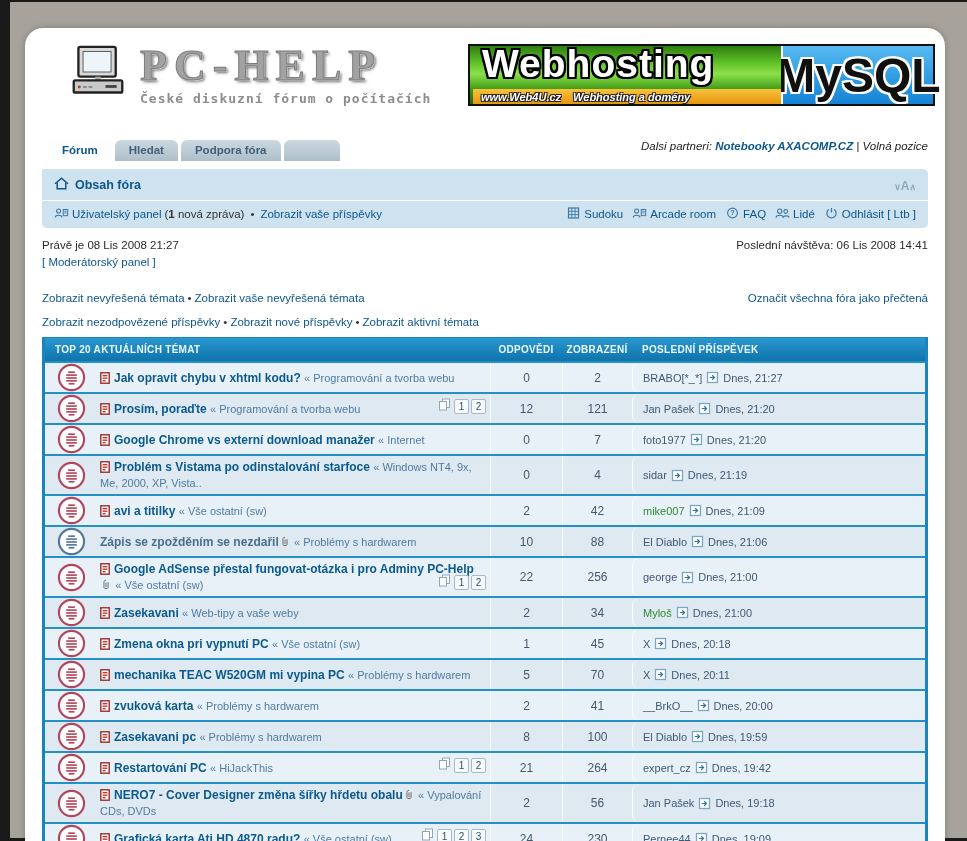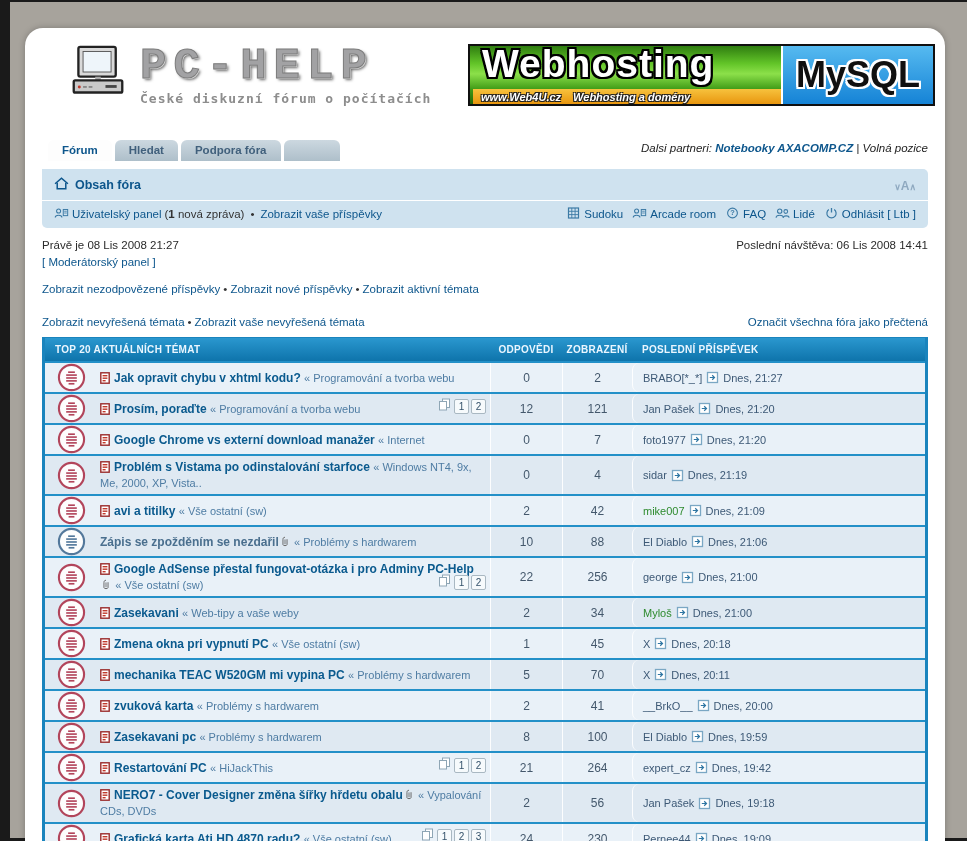--- a/index.html
+++ b/index.html
@@ -5,38 +5,38 @@
   html,body{margin:0;padding:0;background:#000;}
   body{font-family:"Liberation Sans", sans-serif;}
   .canvas{position:relative;width:967px;height:841px;background:#1a1a1a;overflow:hidden;}
   .desktop{position:absolute;left:10px;top:2px;right:0;bottom:3px;background:#a7a39c;}
   .page{position:absolute;left:15px;top:26px;width:920px;height:820px;background:#fff;
         border-radius:18px 18px 0 0;overflow:hidden;box-shadow:0 0 6px rgba(0,0,0,.25);}
 
   
   .masthead{display:flex;align-items:flex-start;padding:16px 10px 0 45px;}
   .logo-block{display:flex;align-items:flex-start;gap:14px;cursor:pointer;}
-  .logo-title{font-family:Liberation Mono, monospace;font-weight:bold;font-size:44px;line-height:44px;
+  .logo-title{font-family:Liberation Serif, serif;font-weight:bold;font-size:44px;line-height:44px;
       letter-spacing:7px;color:#a2a2a4;text-shadow:1px 1px 0 #d8d8d8,2px 2px 3px #6a6a6a;-webkit-text-stroke:1px #7c7c7c;}
   .logo-tagline{font-family:"DejaVu Sans Mono", monospace;font-weight:bold;font-size:13px;color:#8d8d8d;
       letter-spacing:1px;margin-top:3px;}
   .banner{margin-left:auto;width:463px;height:58px;border:2px solid #101010;display:flex;cursor:pointer;}
   .banner-left{flex:1;position:relative;background:linear-gradient(180deg,#2f7d10 0%,#62c428 30%,#8ce04a 48%,#3f9a16 75%,#256608 100%);}
   .banner-word{position:absolute;left:12px;top:-4px;font-size:39px;font-weight:bold;color:#fff;letter-spacing:1px;
       text-shadow:-2px -2px 0 #000,2px -2px 0 #000,-2px 2px 0 #000,2px 2px 0 #000,-2px 0 0 #000,2px 0 0 #000,0 -2px 0 #000,0 2px 0 #000;}
   .banner-strip{position:absolute;left:3px;right:0;bottom:0;height:15px;display:flex;gap:12px;align-items:center;
       padding-left:8px;background:linear-gradient(#f7c23d,#e8960f);font-size:11px;font-weight:bold;font-style:italic;color:#fff;
       text-shadow:-1px -1px 0 #222,1px -1px 0 #222,-1px 1px 0 #222,1px 1px 0 #222;}
   .banner-right{width:150px;background:linear-gradient(#56baf0,#1583d6);border-left:2px solid #fff;
       display:flex;align-items:center;justify-content:center;}
-  .banner-right span{font-size:36px;font-weight:bold;color:#101010;
+  .banner-right span{font-size:48px;font-weight:bold;color:#101010;
       text-shadow:-2px -2px 0 #fff,2px -2px 0 #fff,-2px 2px 0 #fff,2px 2px 0 #fff,-2px 0 0 #fff,2px 0 0 #fff,0 -2px 0 #fff,0 2px 0 #fff;}
 
   
-  .nav-row{display:flex;align-items:center;margin:34px 17px 0;}
+  .nav-row{display:flex;align-items:flex-start;margin:34px 17px 0;}
   .tabs{display:flex;margin-left:6px;}
   .tab{min-width:28px;padding:4px 14px 5px;margin-right:3px;font-size:11.5px;font-weight:bold;color:#41607c;
       background:linear-gradient(#ccd8e0,#aebfca);border-radius:6px 6px 0 0;cursor:pointer;text-align:center;}
   .tab.active{background:#fdfdfd;color:#0d568c;}
   .partners{margin-left:auto;margin-bottom:6px;font-size:11.5px;color:#222;font-style:italic;}
   .partners a{color:#0d568c;font-weight:bold;text-decoration:none;cursor:pointer;}
 
   
   .bluebox{margin:8px 17px;background:#cfe2ef;border-radius:0 5px 5px 5px;}
   .crumb-row{display:flex;align-items:center;padding:7px 12px 6px;}
@@ -219,26 +219,26 @@
     </div>
 
     <div class="status-row">
       <div>
         <div>Právě je 08 Lis 2008 21:27</div>
         <div><a>[ Moderátorský panel ]</a></div>
       </div>
       <div>Poslední návštěva: 06 Lis 2008 14:41</div>
     </div>
 
-    <div class="quick-row second">
-      <div><a>Zobrazit nezodpovězené příspěvky</a><span class="bullet">•</span><a>Zobrazit nové příspěvky</a><span class="bullet">•</span><a>Zobrazit aktivní témata</a></div>
-    </div>
     <div class="quick-row">
       <div><a>Zobrazit nevyřešená témata</a><span class="bullet">•</span><a>Zobrazit vaše nevyřešená témata</a></div>
       <a>Označit všechna fóra jako přečtená</a>
+    </div>
+    <div class="quick-row second">
+      <div><a>Zobrazit nezodpovězené příspěvky</a><span class="bullet">•</span><a>Zobrazit nové příspěvky</a><span class="bullet">•</span><a>Zobrazit aktivní témata</a></div>
     </div>
 
     <div class="topics">
       <div class="thead">
         <div class="h-topics">TOP 20 AKTUÁLNÍCH TÉMAT</div>
         <div class="h-center">ODPOVĚDI</div>
         <div class="h-center">ZOBRAZENÍ</div>
         <div class="h-last">POSLEDNÍ PŘÍSPĚVEK</div>
       </div>
       <div>

